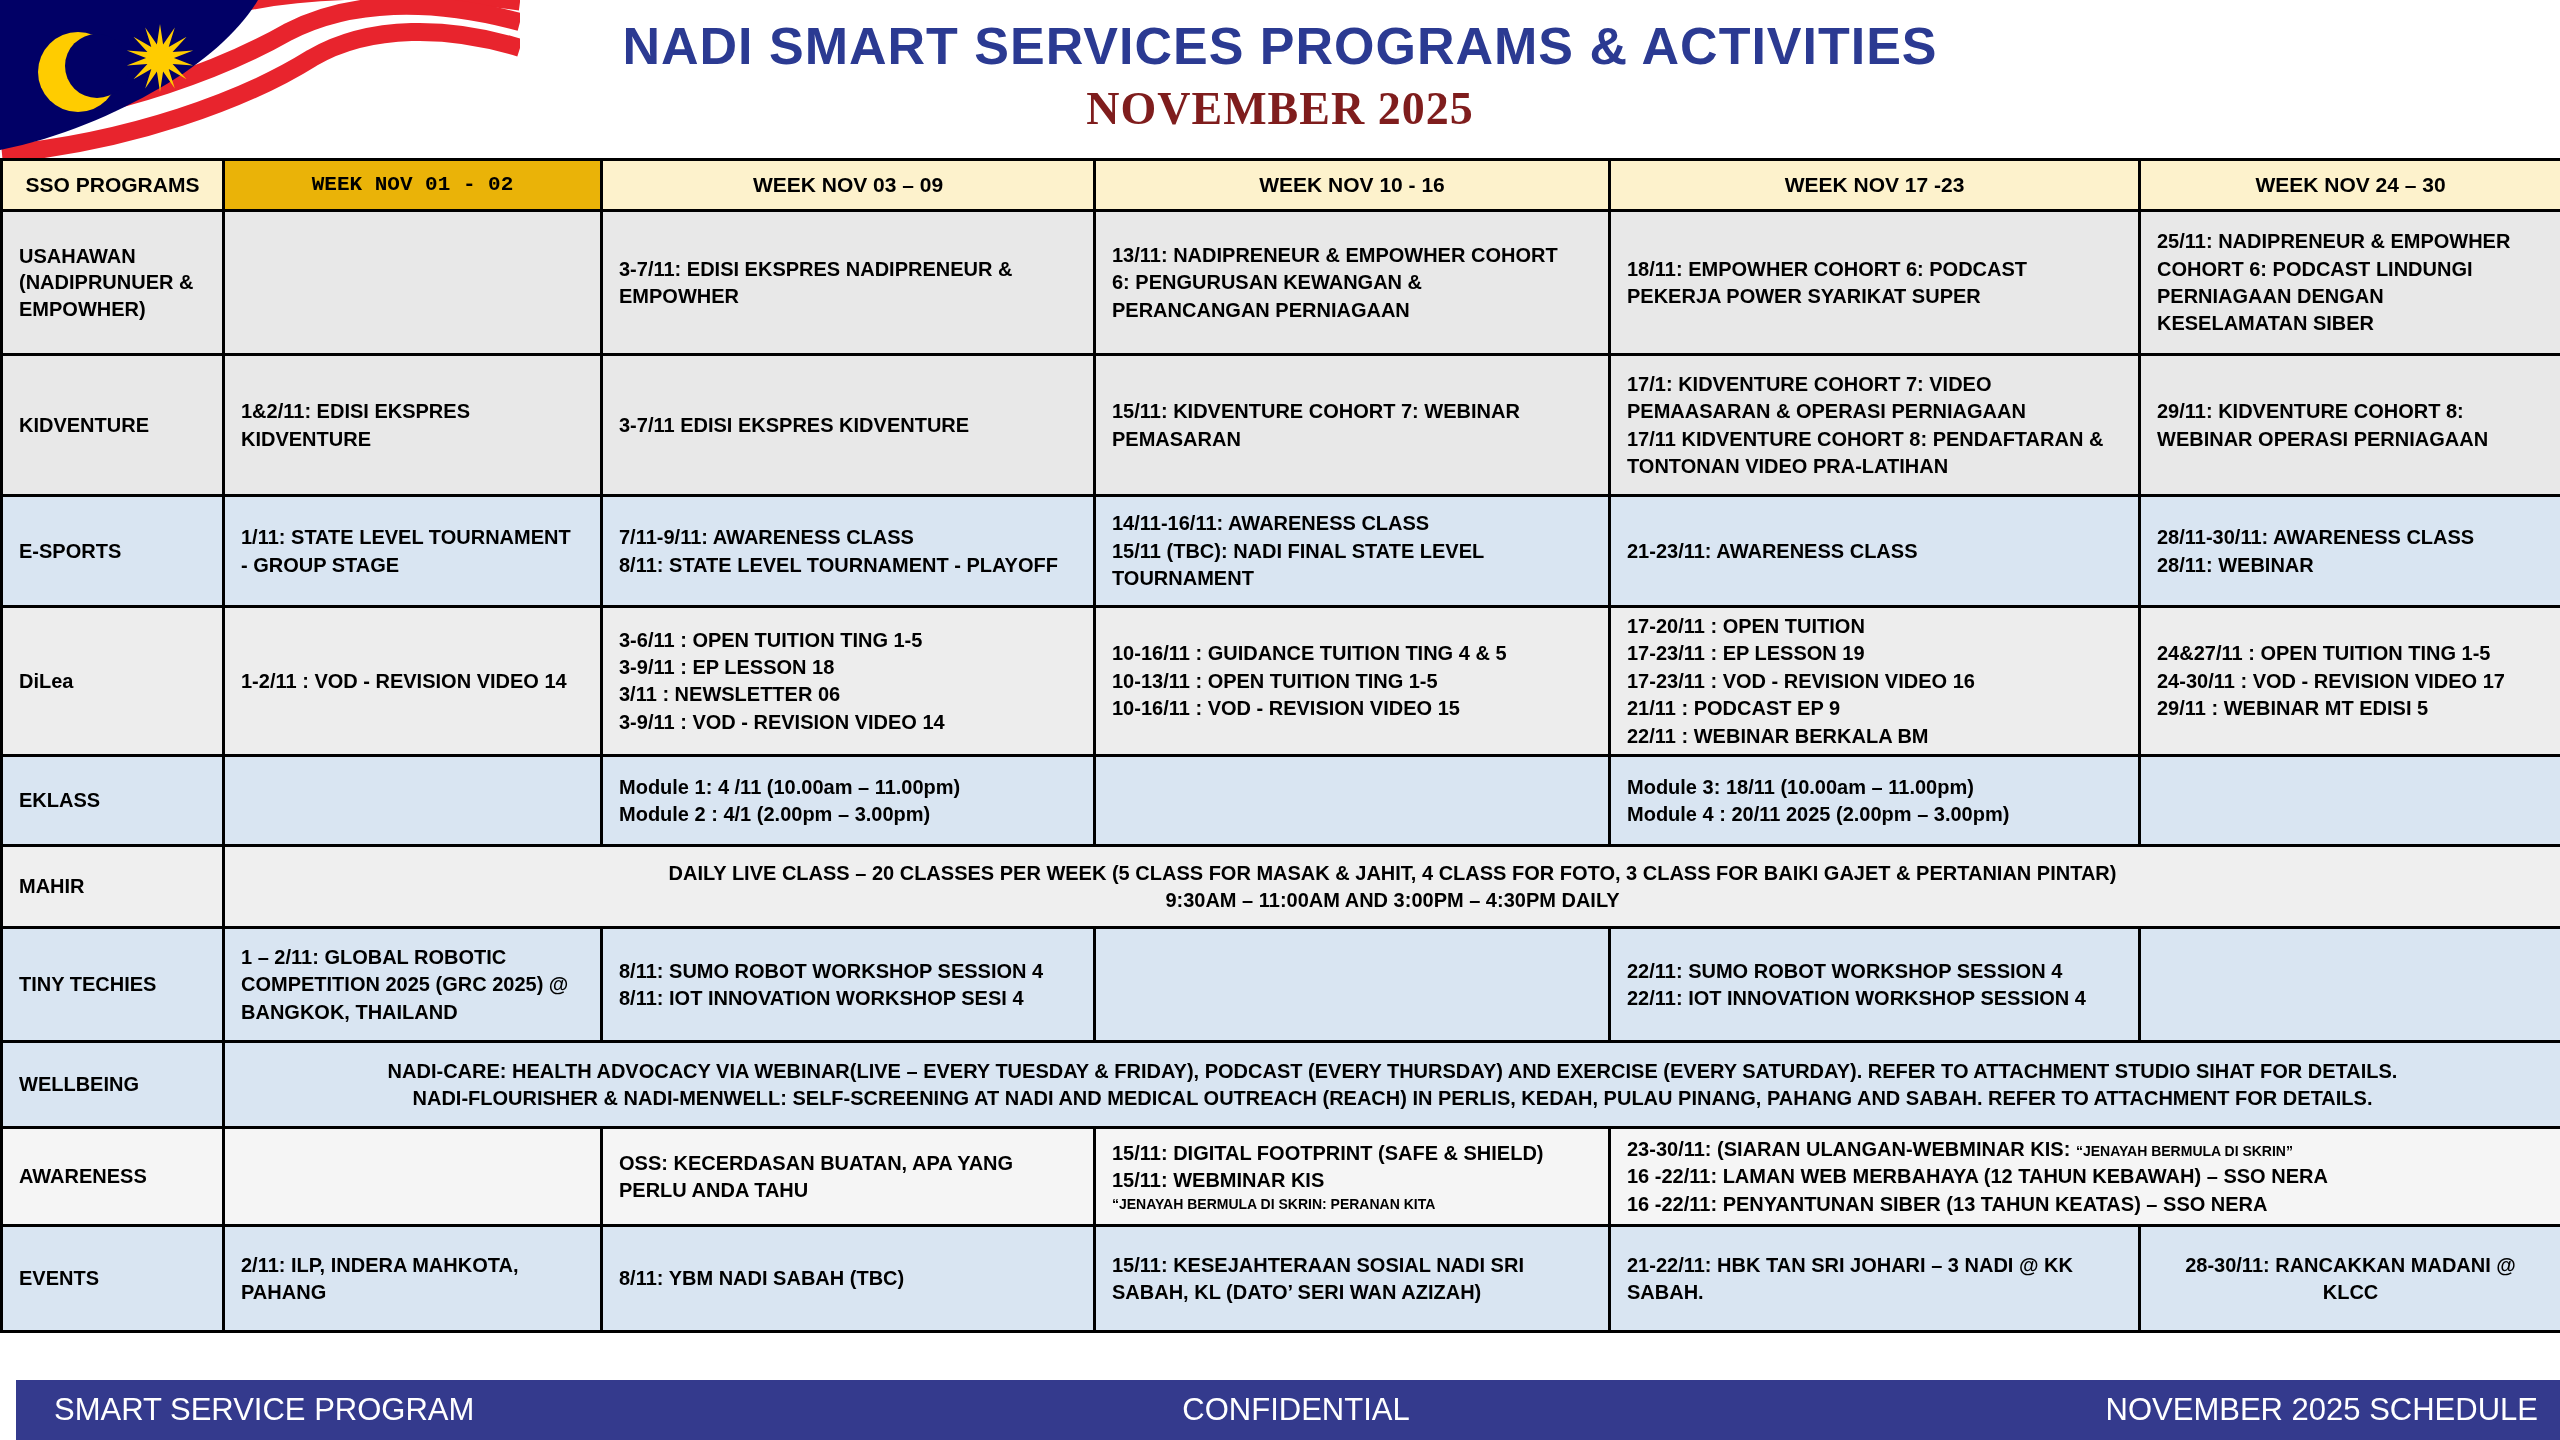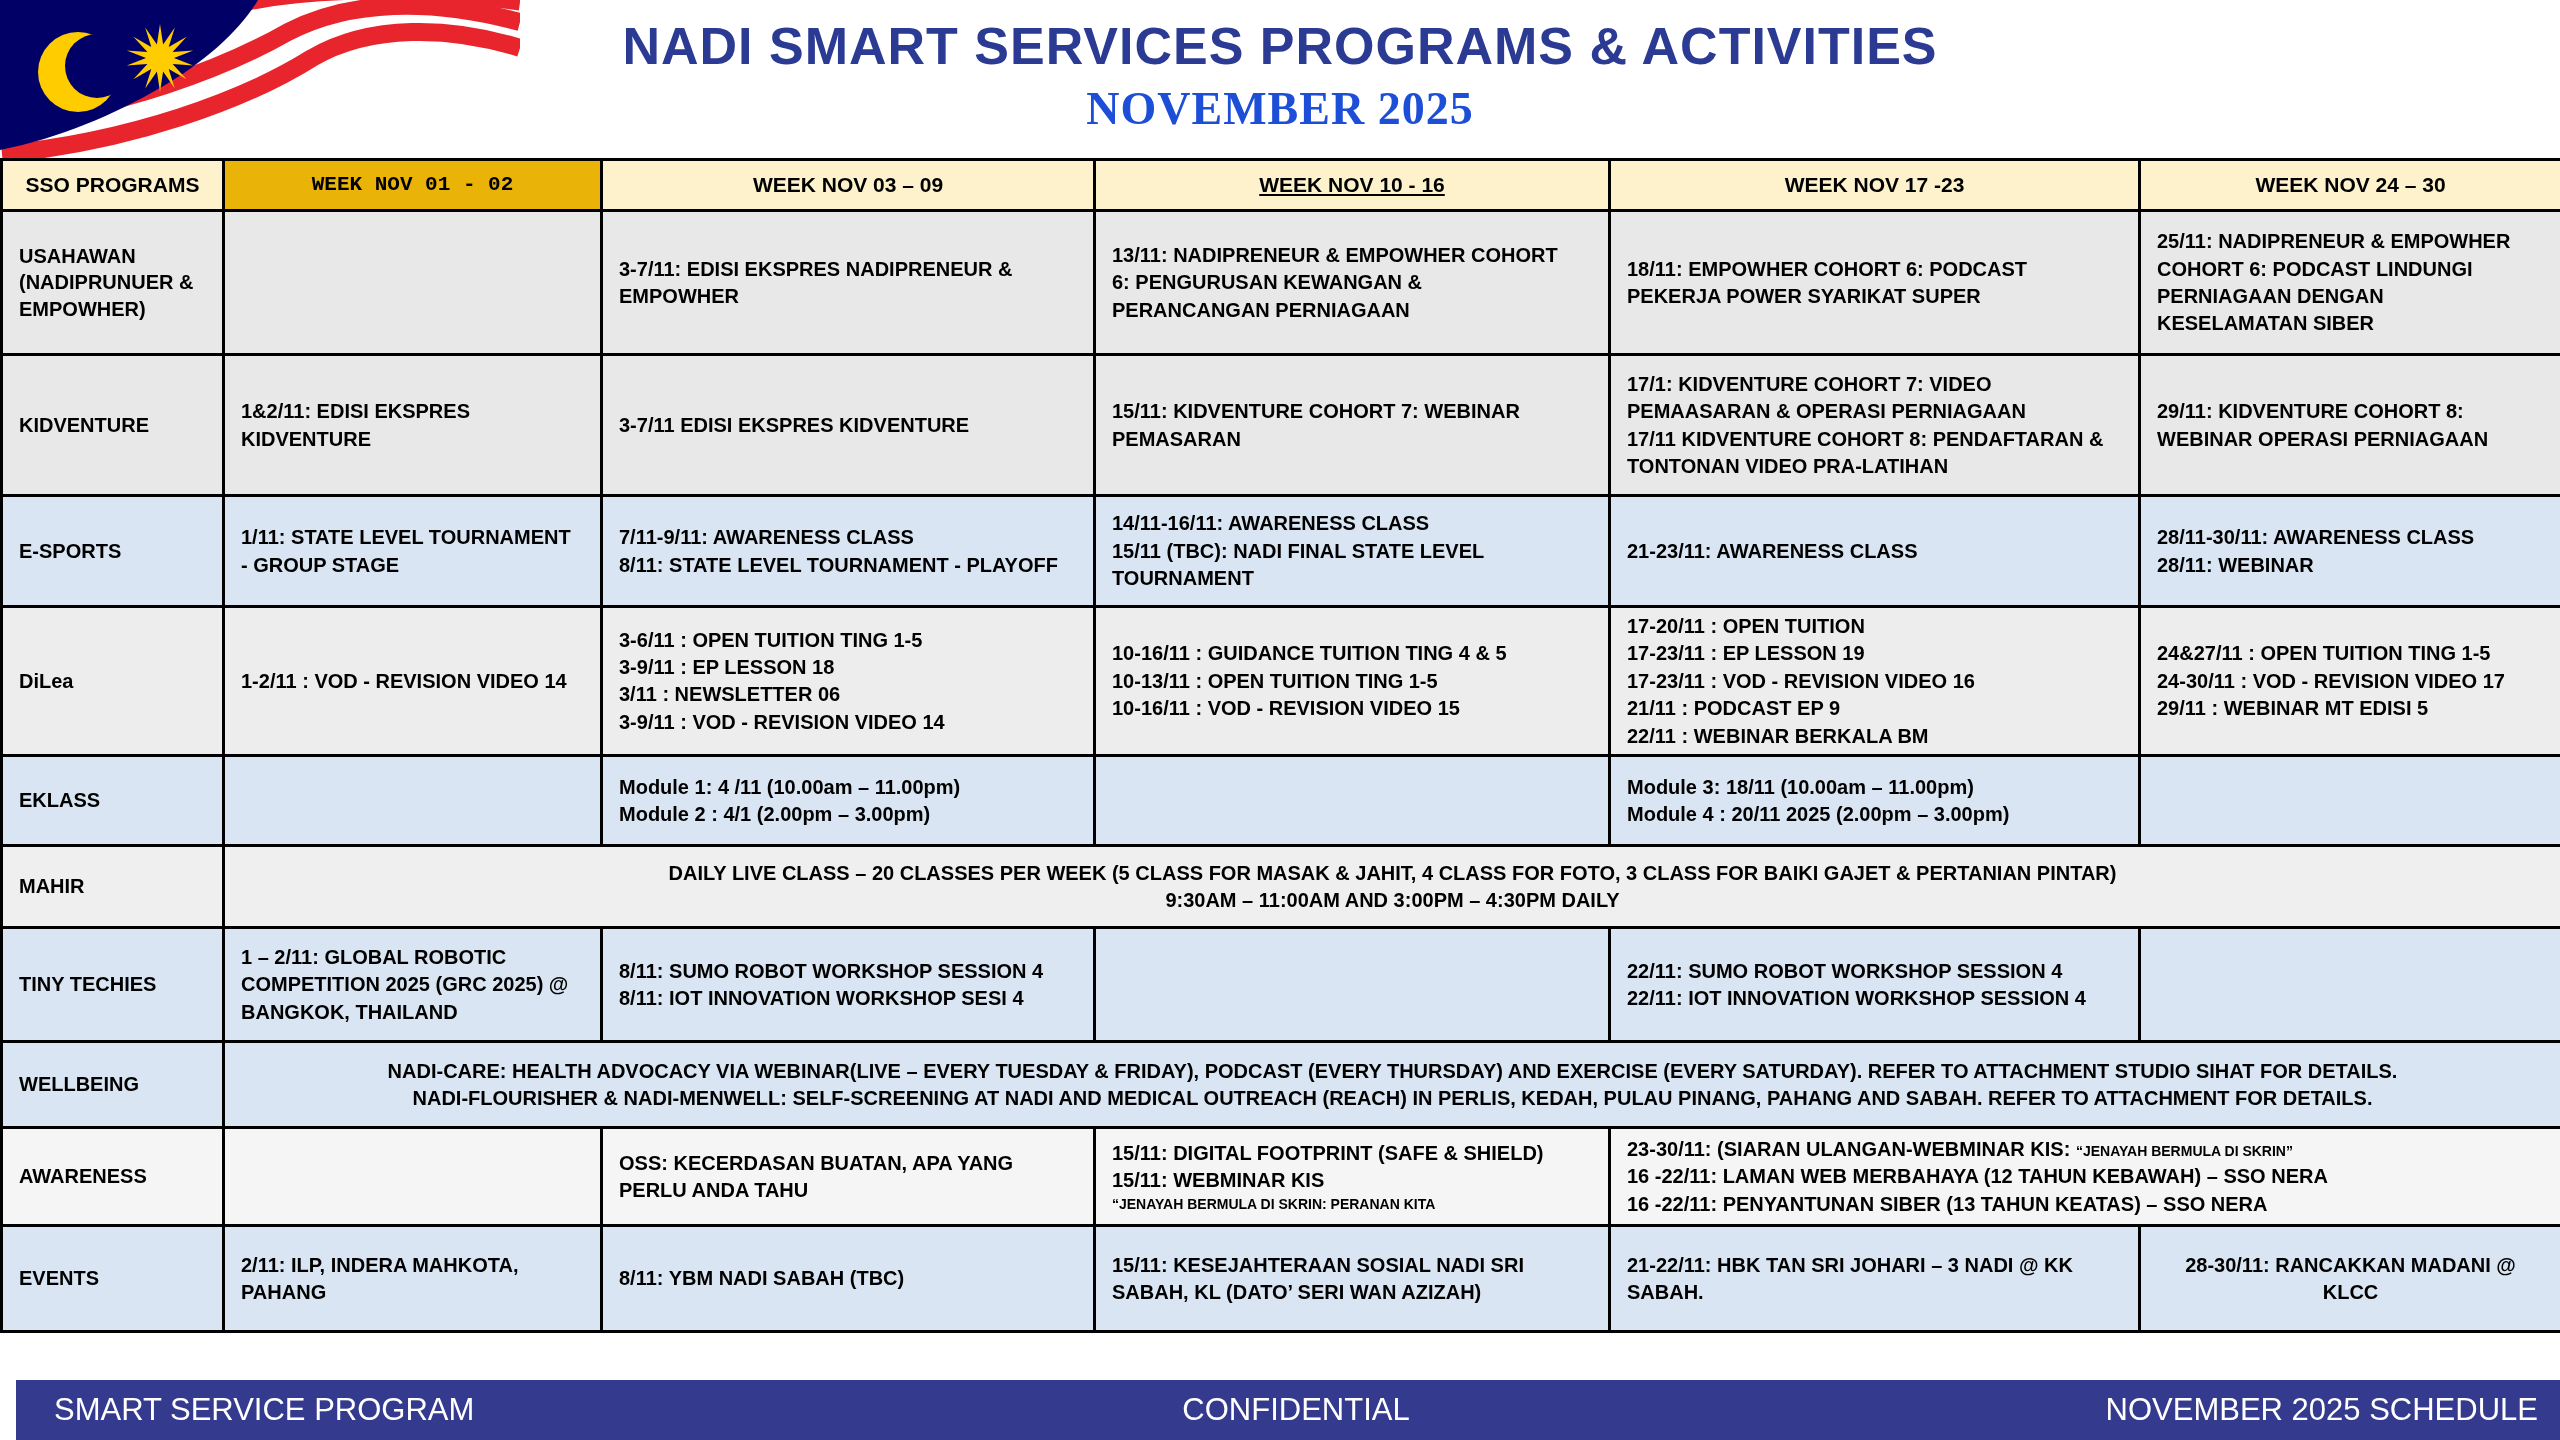--- a/index.html
+++ b/index.html
@@ -4,21 +4,21 @@
 <style>
   html,body{margin:0;padding:0;background:#ffffff;}
   .page{position:relative;width:2560px;height:1440px;background:#ffffff;overflow:hidden;
         font-family:"Liberation Sans",sans-serif;}
 
   
   .titlebar{position:absolute;top:0;left:0;width:2560px;height:158px;text-align:center;}
   .title{margin:0;padding-top:16px;font-family:Liberation Sans, sans-serif;font-weight:700;
          font-size:52px;letter-spacing:1px;color:#2b3a92;}
   .subtitle{margin:0;padding-top:6px;font-family:"Liberation Serif",serif;font-weight:700;
-            font-size:46px;letter-spacing:1px;color:#1d4ed8;}
+            font-size:46px;letter-spacing:1px;color:#7f1d1d;}
   .flag{position:absolute;top:0;left:0;}
 
   
   table.sched{position:absolute;top:158px;left:0;width:2560px;border-collapse:collapse;
               table-layout:fixed;}
   .sched th,.sched td{border:3px solid #000;vertical-align:middle;padding:4px 16px;
         font-weight:700;font-size:20px;line-height:1.32;color:#000;overflow:hidden;}
   .sched thead th{height:44px;text-align:center;font-size:21px;padding:2px 4px;}
   td.prog{white-space:pre-line;font-size:20px;}
   td.cell .ln{margin:1px 0;}
@@ -58,21 +58,21 @@
         <col style="width: 493px;">
         <col style="width: 515px;">
         <col style="width: 530px;">
         <col style="width: 422px;">
       </colgroup>
     <thead>
         <tr>
           <th style="background: rgb(253, 242, 204);">SSO PROGRAMS</th>
           <th style="background: #eab308; font-family: Liberation Mono, monospace;">WEEK NOV 01 - 02</th>
           <th style="background: rgb(253, 242, 204);">WEEK NOV 03 – 09</th>
-          <th style="background: rgb(253, 242, 204); text-decoration: underline;">WEEK NOV  10 - 16</th>
+          <th style="background: rgb(253, 242, 204);">WEEK NOV  10 - 16</th>
           <th style="background: rgb(253, 242, 204);">WEEK NOV 17 -23</th>
           <th style="background: rgb(253, 242, 204);">WEEK NOV  24 – 30</th>
         </tr>
       </thead>
     <tbody>
         <tr style="height: 144px; background: rgb(232, 232, 232);">
           <td class="prog">USAHAWAN
 (NADIPRUNUER &amp;
 EMPOWHER)</td>
           <td class="cell"></td>

